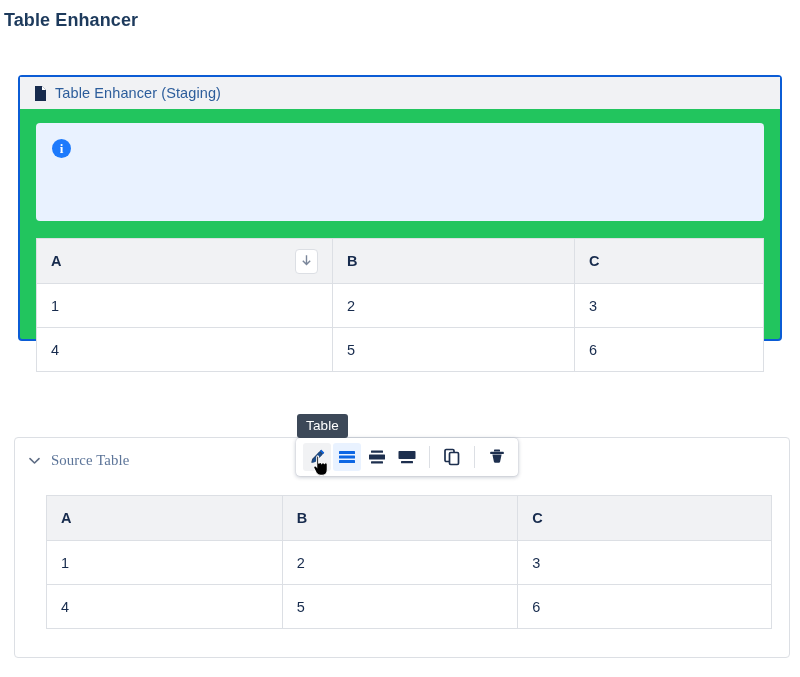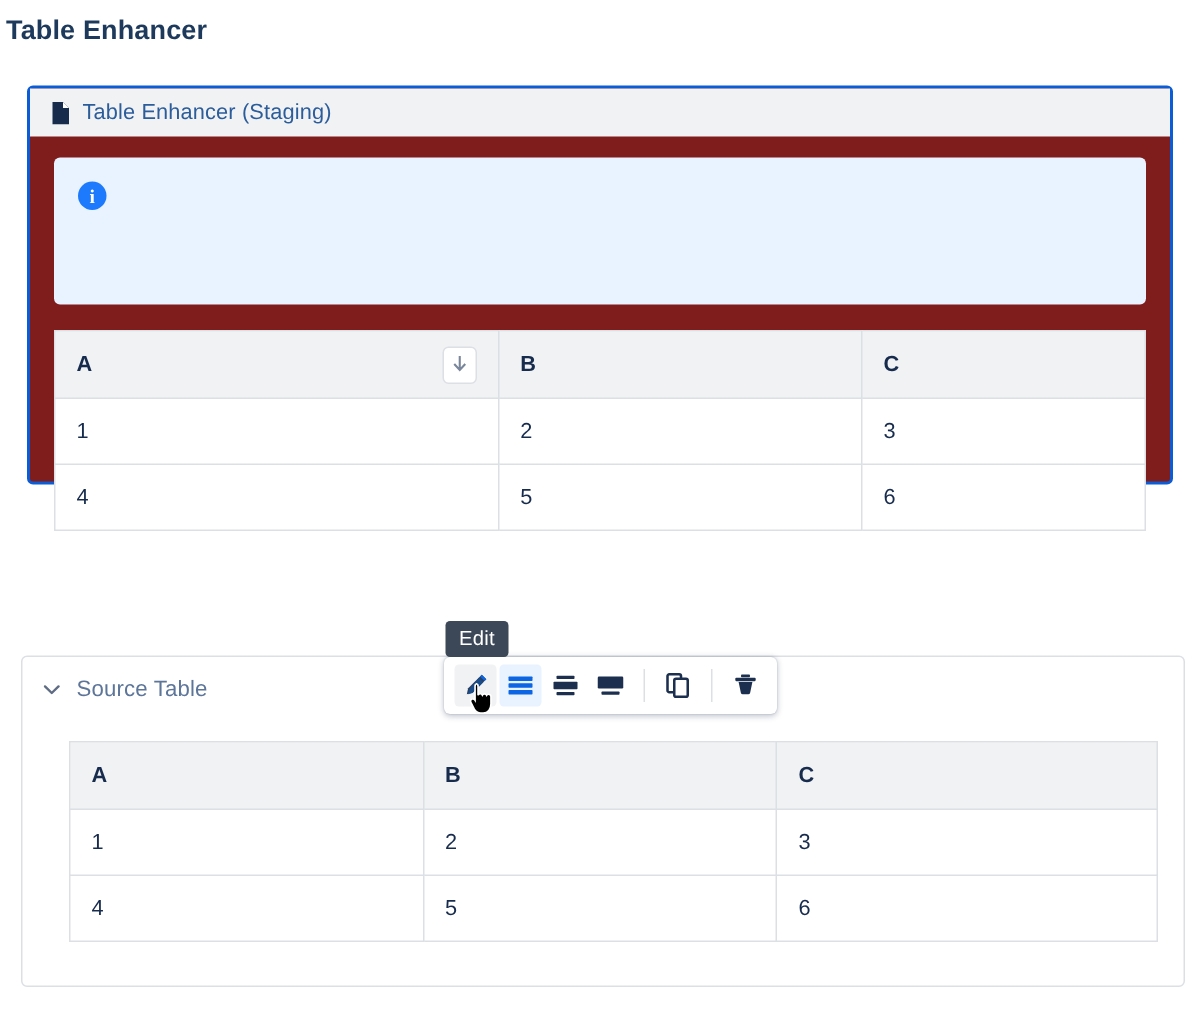--- a/index.html
+++ b/index.html
@@ -27,26 +27,26 @@
     font-size: 18px;
     font-weight: 700;
     color: #1d3a5c;
     letter-spacing: 0.1px;
   }
 
   
   .macro-panel {
     position: absolute;
     left: 18px;
-    top: 57px;
+    top: 75px;
     width: 764px;
     height: 266px;
     border: 2px solid #0b5cd5;
     border-radius: 4px;
-    background: #7f1d1d;
+    background: #22c55e;
     box-sizing: border-box;
   }
 
   .macro-header {
     height: 32px;
     background: #f1f2f4;
     display: flex;
     align-items: center;
     padding: 0 0 0 14px;
     box-sizing: border-box;
@@ -271,20 +271,21 @@
     width: 12px;
     display: flex;
     justify-content: center;
     cursor: pointer;
   }
 
   .source-title {
     font-size: 14.8px;
     color: #5d7599;
     letter-spacing: 0.1px;
+    font-family: Liberation Serif, serif;
   }
 
   .source-table-wrap {
     margin: 26px 17px 0 31px;
   }
   .source-table-wrap col.c1 { width: 32.5%; }
   .source-table-wrap col.c2 { width: 32.5%; }
   .source-table-wrap col.c3 { width: 35%; }
 </style>
 </head>
@@ -396,21 +397,21 @@
           <tr>
             <td>4</td>
             <td>5</td>
             <td>6</td>
           </tr>
         </tbody>
       </table>
     </div>
   </div>
 
-  <div class="tooltip">Edit</div>
+  <div class="tooltip">Table</div>
 
   <div class="toolbar">
 
     <button class="tb-btn hovered">
       <svg width="18" height="18" viewBox="0 0 18 18">
         <path d="M13.2 1.8 l3 3 L7.1 13.9 L3.2 14.8 L4.1 10.9 Z" fill="#2a3f5f"></path>
         <path d="M12.0 3.0 l3 3 l1.2-1.2 l-3-3 Z" fill="#0c66e4"></path>
         <path d="M11.2 3.8 l3 3 L7.0 14.0 L4.0 14.8 L4.8 11.8 Z" fill="#1b4c8a"></path>
       </svg>
     </button>

